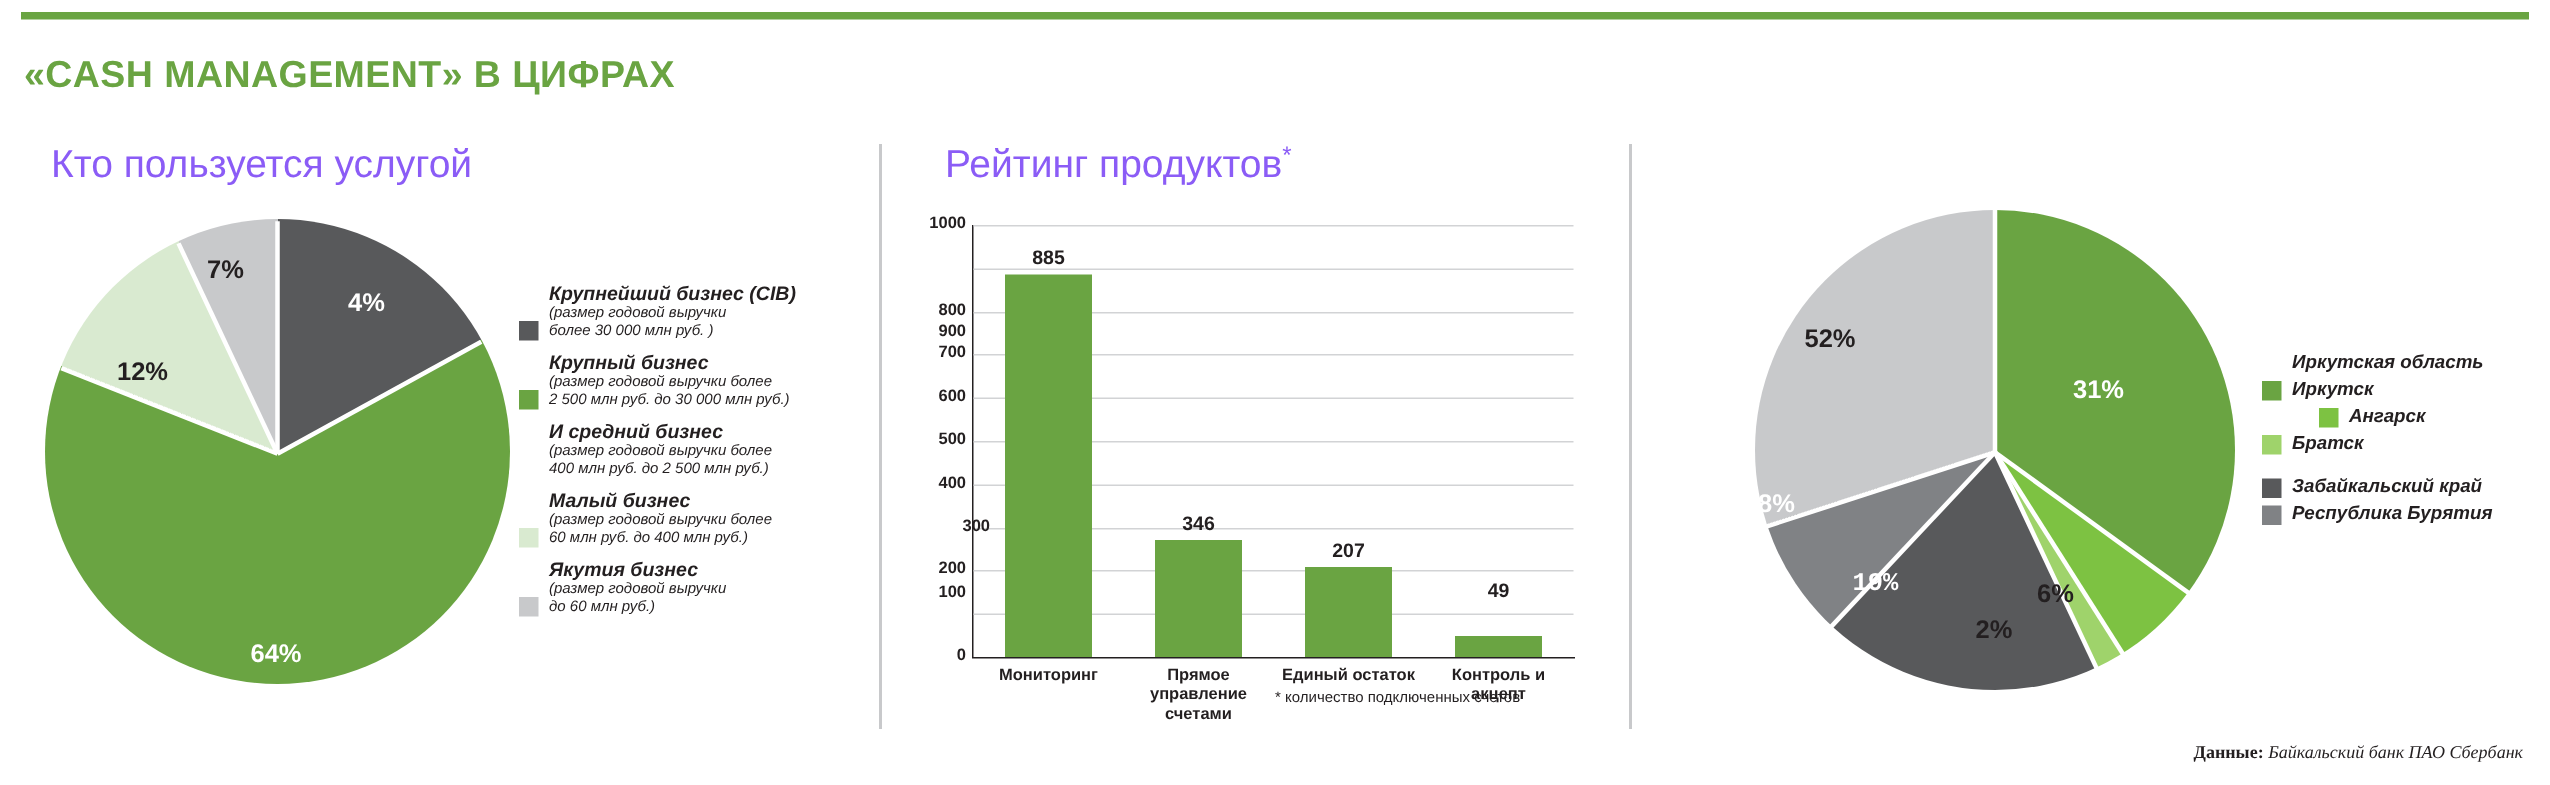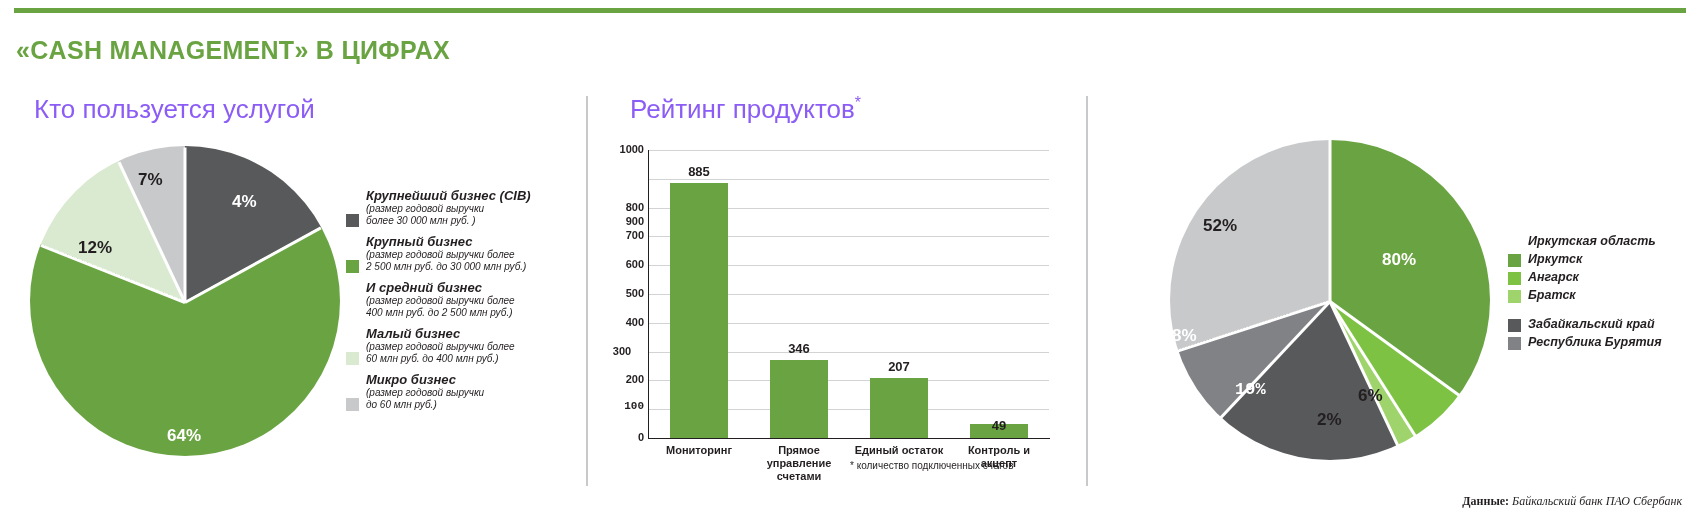--- a/index.html
+++ b/index.html
@@ -136,45 +136,45 @@
       <div class="swatch" style="background:#d9ead0;"></div>
       <div>
         <div class="leg-main">Малый бизнес</div>
         <div class="leg-sub" style="white-space:pre-line;">(размер годовой выручки более
 60 млн руб. до 400 млн руб.)</div>
       </div>
     </div>
     <div class="leg-row">
       <div class="swatch" style="background:#c8c9cb;"></div>
       <div>
-        <div class="leg-main">Микро бизнес</div>
+        <div class="leg-main">Якутия бизнес</div>
         <div class="leg-sub" style="white-space:pre-line;">(размер годовой выручки
 до 60 млн руб.)</div>
       </div>
     </div>
   </div>
 </div>
 
 <div class="panel" id="panel2">
   <div class="panel-title">
     <span>Рейтинг продуктов</span><span class="sup">*</span>
   </div>
 
   <div id="bar-chart"></div>
   <div class="axis-y"></div>
   <div class="axis-x"></div>
 
   <div class="footnote" style="left:250px;top:372px;">* количество подключенных счетов</div>
 <div class="ytick" style="left: 0px; top: 343px;">0</div>
     <div class="gridline" style="top: 321.2px;"></div>
-    <div class="ytick" style="left: 0px; top: 312px; font-family: Liberation Mono, monospace;">100</div>
+    <div class="ytick" style="left: 0px; top: 301px;">100</div>
     <div class="gridline" style="top: 292.4px;"></div>
     <div class="ytick" style="left: 0px; top: 285.4px;">200</div>
     <div class="gridline" style="top: 263.6px;"></div>
-    <div class="ytick" style="left: 0px; top: 256.6px; text-align: center;">300</div>
+    <div class="ytick" style="left: 16px; top: 256.6px;">300</div>
     <div class="gridline" style="top: 234.8px;"></div>
     <div class="ytick" style="left: 0px; top: 227.8px;">400</div>
     <div class="gridline" style="top: 206px;"></div>
     <div class="ytick" style="left: 0px; top: 199px;">500</div>
     <div class="gridline" style="top: 177.2px;"></div>
     <div class="ytick" style="left: 0px; top: 170.2px;">600</div>
     <div class="gridline" style="top: 148.4px;"></div>
     <div class="ytick" style="left: 0px; top: 141.4px;">700</div>
     <div class="gridline" style="top: 119.6px;"></div>
     <div class="ytick" style="left: 0px; top: 112.6px;">800</div>
@@ -185,51 +185,51 @@
     <div class="bar" style="left: 70px; top: 95.12px; width: 58px; height: 254.88px; background: rgb(106, 164, 66);"></div>
     <div class="bar-val" style="left: 59px; top: 76.12px; width: 80px;">885</div>
     <div class="bar-lab" style="left: 49px; top: 356px; width: 100px;">Мониторинг</div>
     <div class="bar" style="left: 170px; top: 271.664px; width: 58px; height: 78.336px; background: rgb(106, 164, 66);"></div>
     <div class="bar-val" style="left: 159px; top: 252.664px; width: 80px;">346</div>
     <div class="bar-lab" style="left: 149px; top: 356px; width: 100px; text-align: center;">Прямое управление счетами</div>
     <div class="bar" style="left: 270px; top: 290.384px; width: 58px; height: 59.616px; background: rgb(106, 164, 66);"></div>
     <div class="bar-val" style="left: 259px; top: 271.384px; width: 80px;">207</div>
     <div class="bar-lab" style="left: 249px; top: 356px; width: 100px;">Единый остаток</div>
     <div class="bar" style="left: 370px; top: 335.888px; width: 58px; height: 14.112px; background: rgb(106, 164, 66);"></div>
-    <div class="bar-val" style="left: 359px; top: 330px; width: 80px;">49</div>
+    <div class="bar-val" style="left: 359px; top: 298px; width: 80px;">49</div>
     <div class="bar-lab" style="left: 349px; top: 356px; width: 100px;">Контроль и акцепт</div>
   </div>
 
 <div class="panel" id="panel3">
 
   <div class="pie" id="pie3">
     <div class="pie-sep" style="left:50%;top:50%;width:162px;transform:rotate(-90deg);"></div>
     <div class="pie-sep" style="left:50%;top:50%;width:162px;transform:rotate(36deg);"></div>
     <div class="pie-sep" style="left:50%;top:50%;width:162px;transform:rotate(57.6deg);"></div>
     <div class="pie-sep" style="left:50%;top:50%;width:162px;transform:rotate(64.8deg);"></div>
     <div class="pie-sep" style="left:50%;top:50%;width:162px;transform:rotate(133.2deg);"></div>
     <div class="pie-sep" style="left:50%;top:50%;width:162px;transform:rotate(162deg);"></div>
   </div>
-  <div class="pct" style="left:282px;top:162px;color:#ffffff;">80%</div>
+  <div class="pct" style="left:282px;top:162px;color:#ffffff;">31%</div>
   <div class="pct" style="left:258px;top:298px;color:#231f20;">6%</div>
   <div class="pct" style="left:217px;top:322px;color:#231f20;">2%</div>
   <div class="pct" style="left:135px;top:292px;color:#ffffff;font-family:Liberation Mono, monospace;">19%</div>
   <div class="pct" style="left:72px;top:238px;color:#ffffff;">8%</div>
   <div class="pct" style="left:103px;top:128px;color:#231f20;">52%</div>
 
   <div class="legend" style="left:408px;top:146px;width:180px;">
     <div class="leg-row" style="margin-bottom:3px;">
       <div class="swatch" style="background:transparent;"></div>
       <div class="leg3-main">Иркутская область</div>
     </div>
     <div class="leg-row" style="margin-bottom:3px;">
       <div class="swatch" style="background:#6aa442;"></div>
       <div class="leg3-main">Иркутск</div>
     </div>
-    <div class="leg-row" style="margin-bottom:3px;">
+    <div class="leg-row" style="margin-bottom:3px;margin-left:38px;">
       <div class="swatch" style="background:#7dc242;"></div>
       <div class="leg3-main">Ангарск</div>
     </div>
     <div class="leg-row" style="margin-bottom:14px;">
       <div class="swatch" style="background:#9fd36b;"></div>
       <div class="leg3-main">Братск</div>
     </div>
     <div class="leg-row" style="margin-bottom:3px;">
       <div class="swatch" style="background:#58595b;"></div>
       <div class="leg3-main">Забайкальский край</div>

